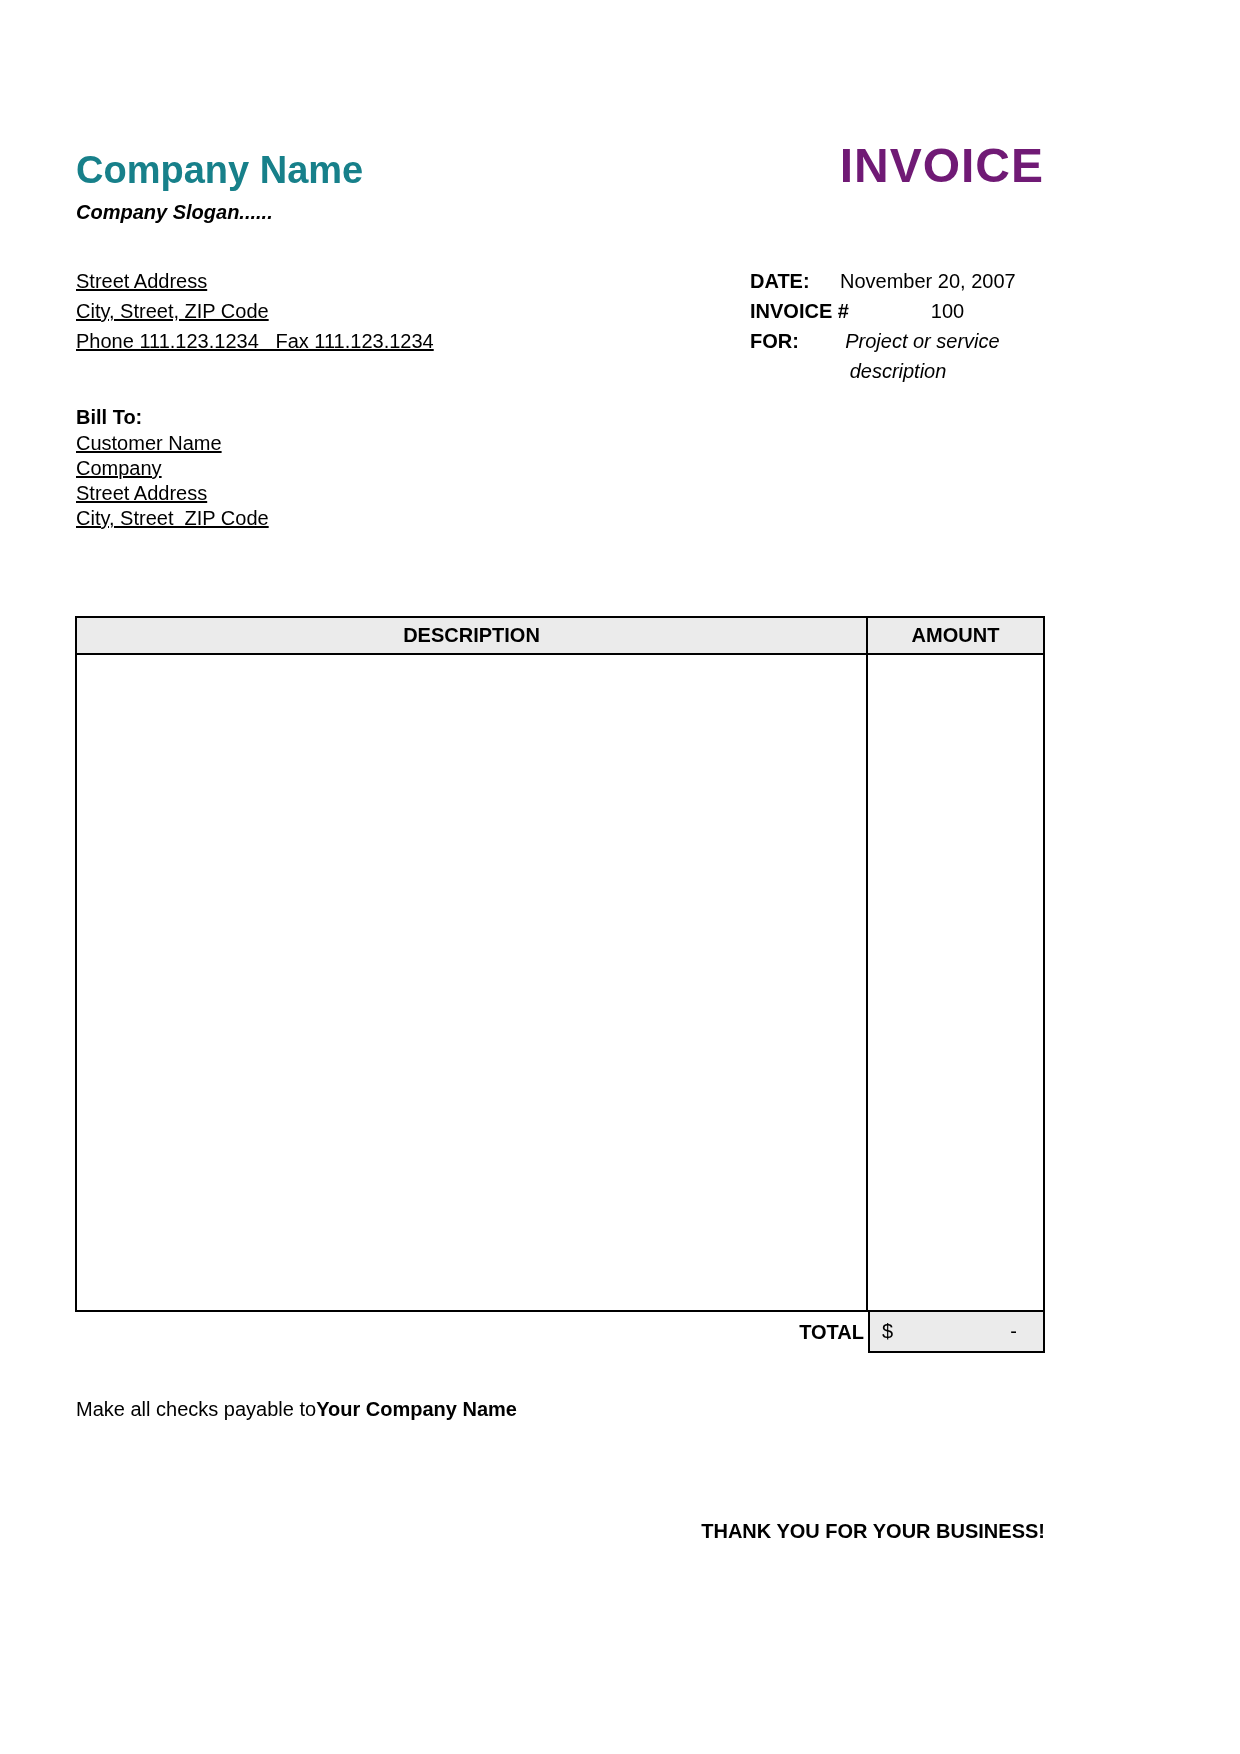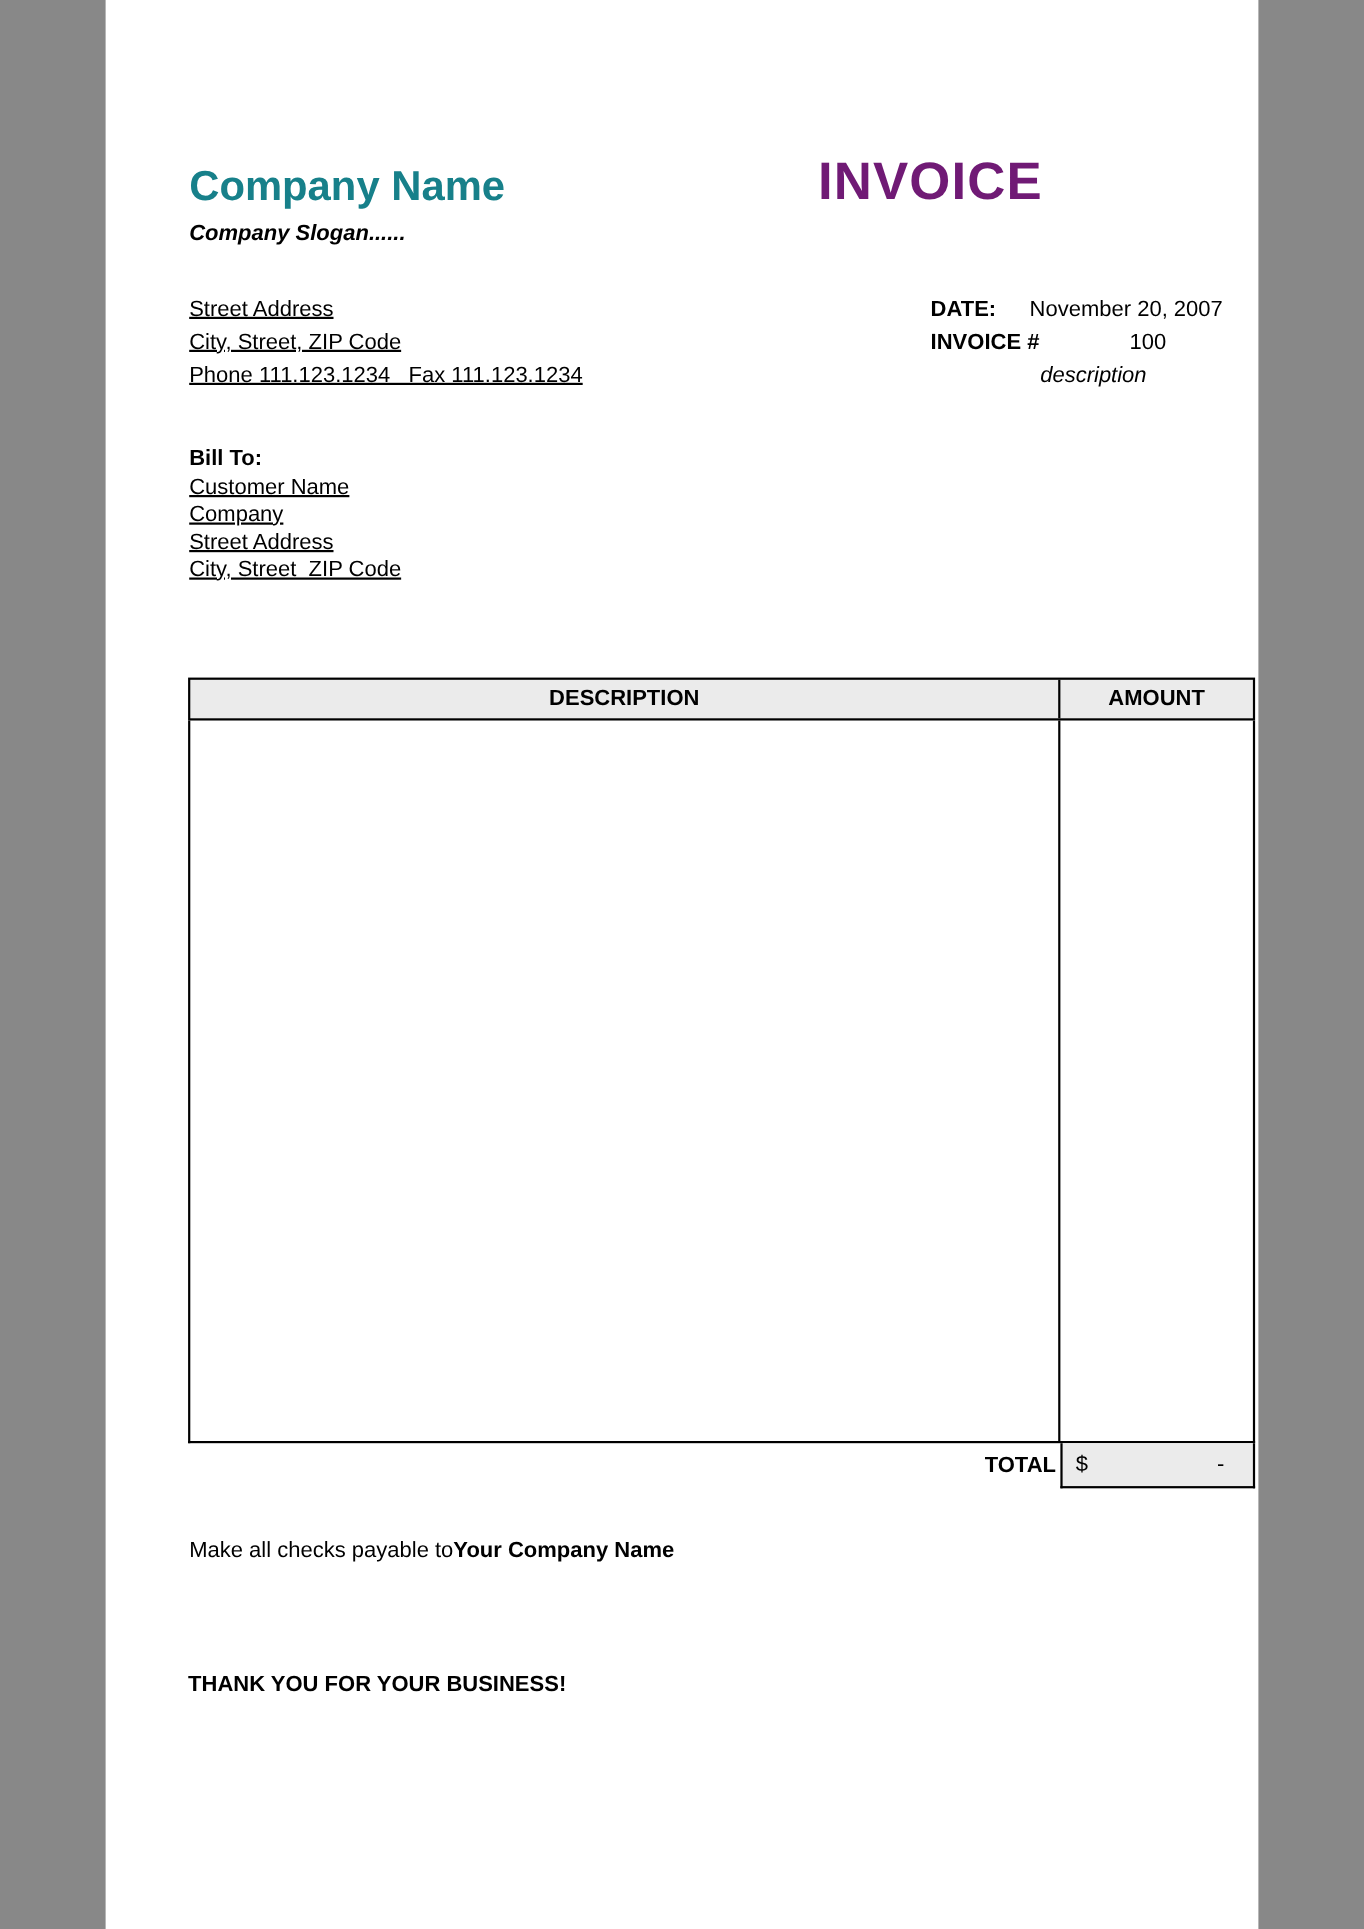--- a/index.html
+++ b/index.html
@@ -1,18 +1,18 @@
 <!DOCTYPE html>
 <html><head>
 <meta charset="utf-8">
 <style>
   html,body { margin:0; padding:0; background:#888; }
   .page {
     position: relative;
-    width: 1048px;
+    width: 1240px;
     height: 1754px;
     margin: 0 auto;
     background: #ffffff;
     font-family: "Liberation Sans", "DejaVu Sans", sans-serif;
     color: #000;
     overflow: hidden;
   }
   .pre { white-space: pre-wrap; text-decoration: underline; }
 
   
@@ -68,21 +68,21 @@
     display:flex; align-items:center; justify-content:space-between;
     padding:0 14px 0 12px; position:relative;
   }
   .total-cell .dash { padding-right:12px; }
 
   
   .checks-line { position:absolute; top:1398px; left:76px; font-size:20px; }
   .checks-line b { font-weight:bold; }
   .thank-you {
     position:absolute; top:1520px; left:75px; width:970px;
-    text-align:left; font-size:20px; font-weight:bold;
+    text-align:right; font-size:20px; font-weight:bold;
   }
 </style>
 </head>
 <body>
 
 <div class="page">
 
   <div class="company-block">
     <h1 class="company-name">Company Name</h1>
     <div class="slogan">Company Slogan......</div>
@@ -97,20 +97,24 @@
   </div>
 
   <div class="meta-block">
     <div class="meta-row">
       <span class="meta-label">DATE:</span>
       <span class="meta-value">November 20, 2007</span>
     </div>
     <div class="meta-row">
       <span class="meta-label">INVOICE #</span>
       <span class="meta-value">100</span>
+    </div>
+    <div class="meta-row">
+      <span class="meta-label">FOR:</span>
+      <span class="meta-value italic">Project or service</span>
     </div>
     <div class="meta-row">
       <span class="meta-value italic">description</span>
     </div>
   </div>
 
   <div class="bill-to">
     <div class="bill-to-label">Bill To:</div>
     <div class="bill-line pre">Customer Name</div>
     <div class="bill-line pre">Company</div>

